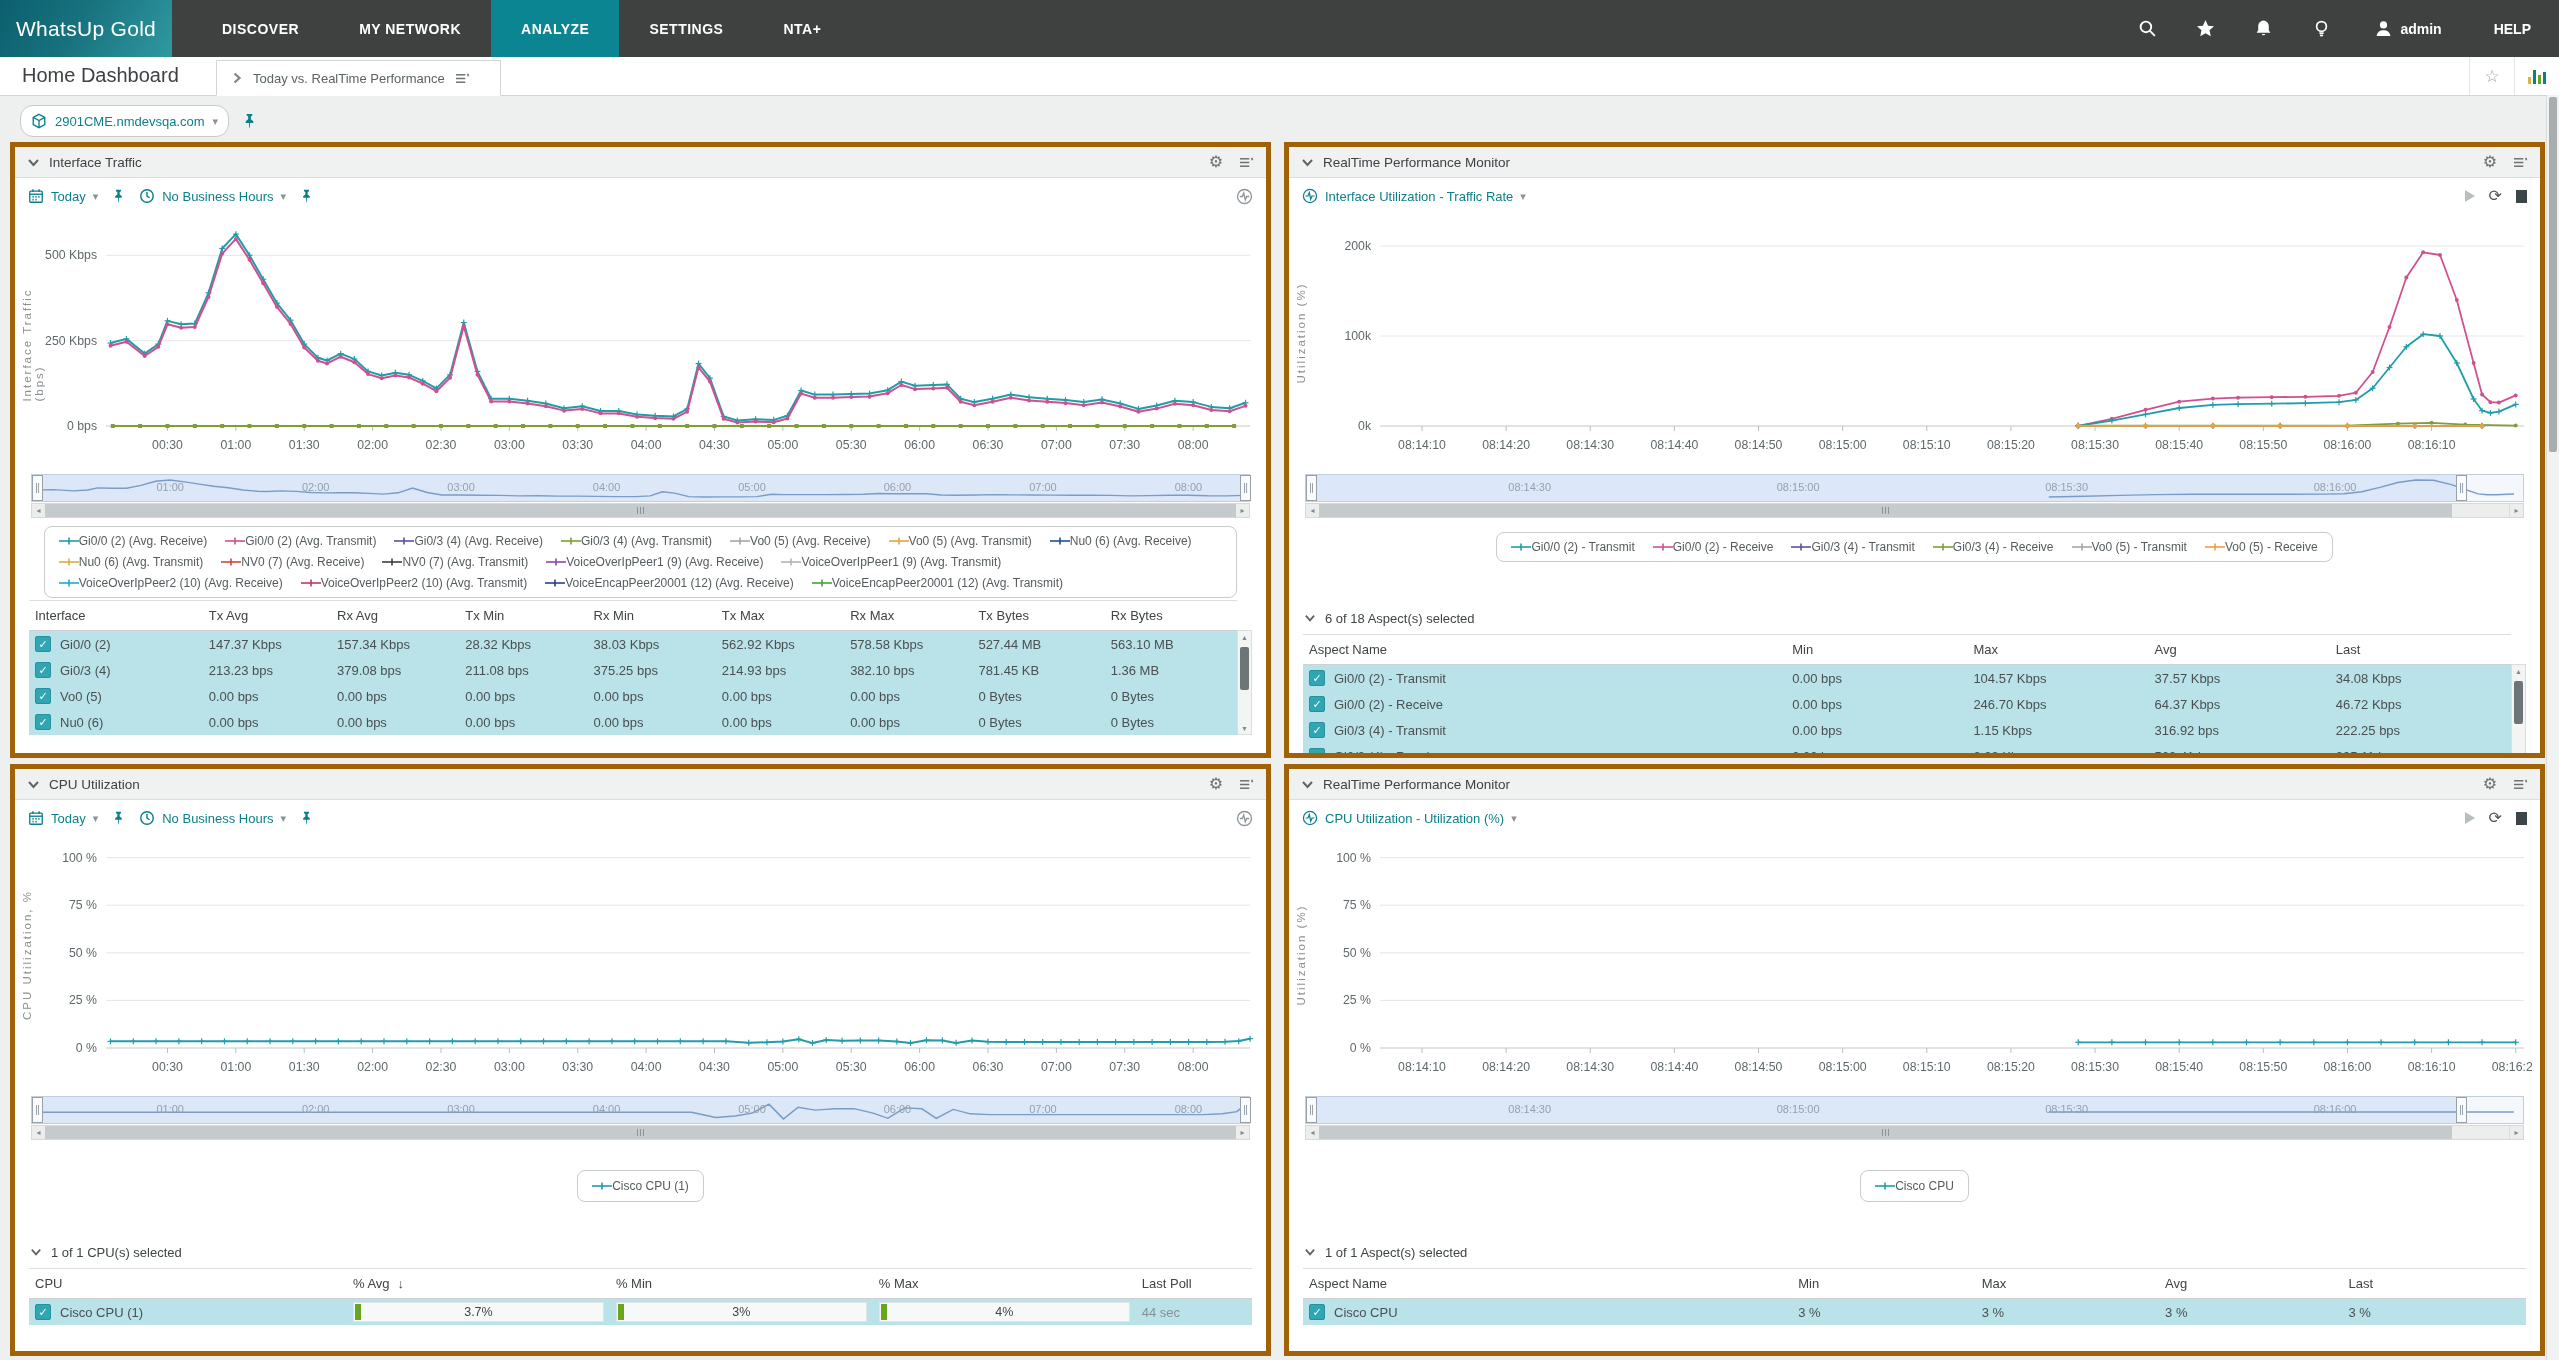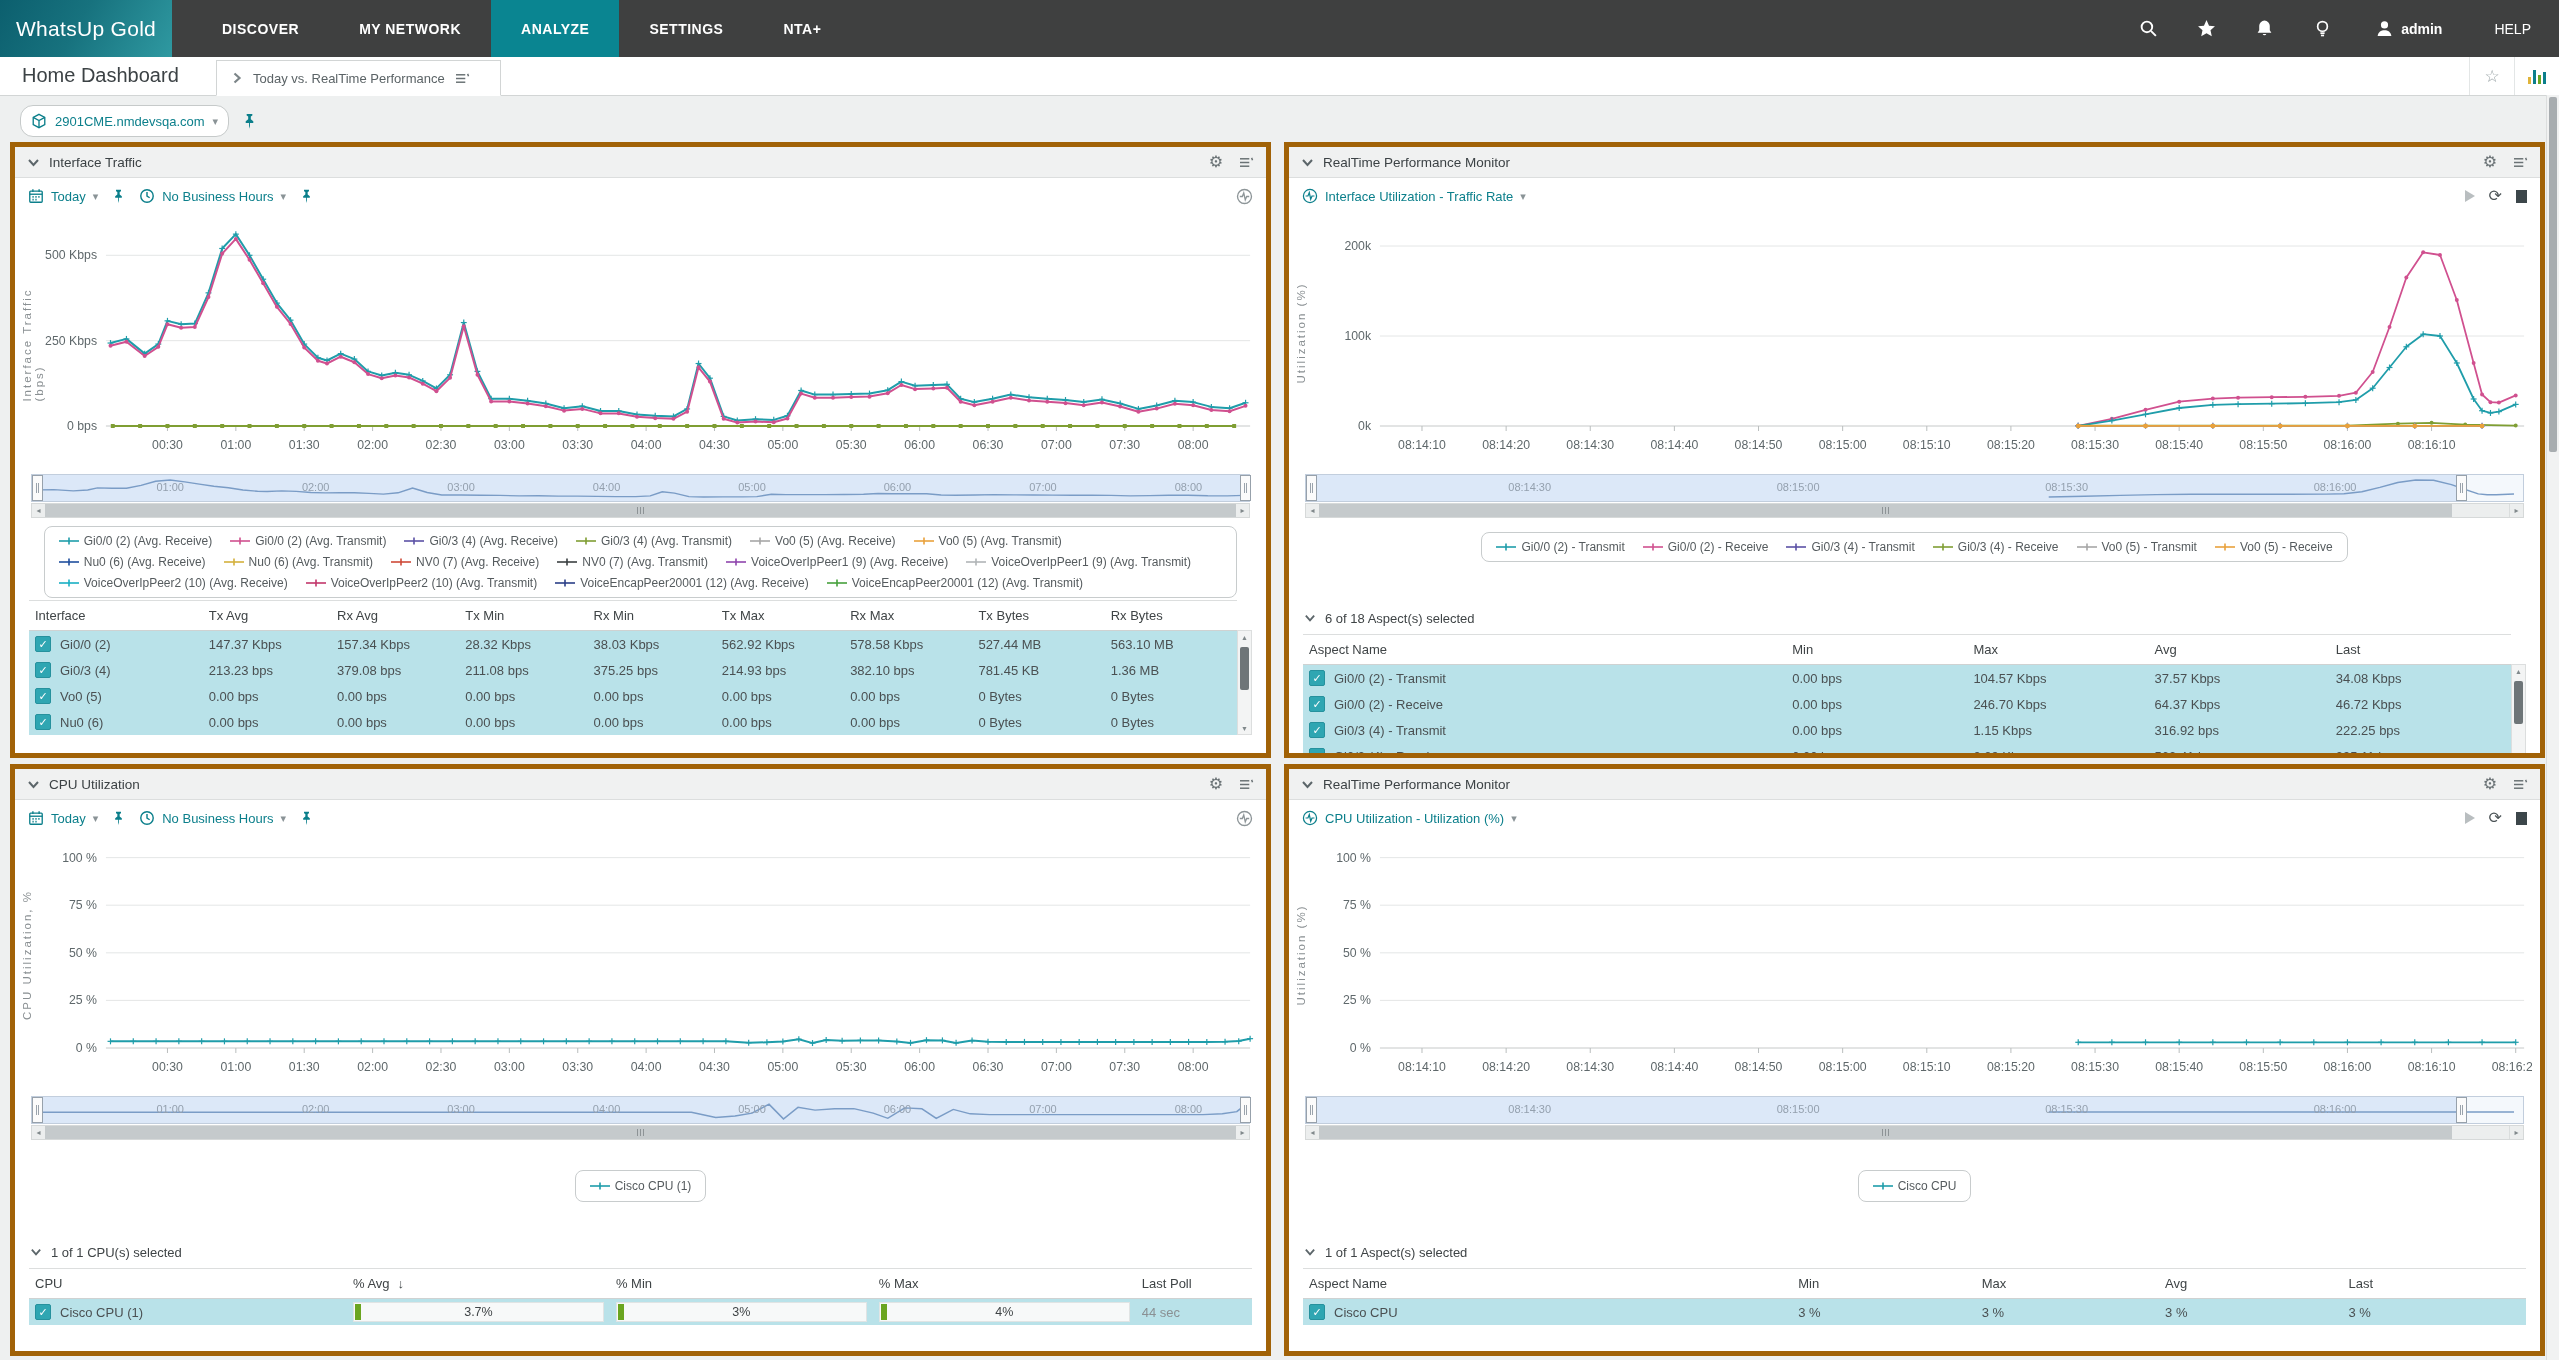--- a/index.html
+++ b/index.html
@@ -9,21 +9,21 @@
   .topnav{height:57px;background:#3f4040;display:flex;align-items:stretch;}
   .logo{width:172px;background:linear-gradient(120deg,#0c5f6e 0%,#17727e 45%,#2f99a1 100%);color:#fff;font-size:21px;display:flex;align-items:center;justify-content:center;letter-spacing:.3px;}
   .nav-items{display:flex;align-items:stretch;margin-left:20px;}
   .nav-item{padding:0 30px;display:flex;align-items:center;color:#fff;font-size:14px;font-weight:bold;letter-spacing:.5px;cursor:pointer;}
   .nav-item.active{background:#0a8591;}
   .nav-spacer{flex:1;}
   .nav-icon{width:58px;color:#fff;display:flex;align-items:center;justify-content:center;cursor:pointer;}
   .nav-icon .ic{width:19px;height:19px;}
   .nav-user{display:flex;align-items:center;gap:7px;color:#fff;font-size:14px;font-weight:bold;padding:0 24px;cursor:pointer;}
   .nav-user .ic{width:19px;height:19px;}
-  .nav-help{display:flex;align-items:center;color:#fff;font-size:14px;font-weight:normal;padding:0 28px;cursor:pointer;}
+  .nav-help{display:flex;align-items:center;color:#fff;font-size:14px;font-weight:bold;padding:0 28px;cursor:pointer;}
 
   
   .tabbar{position:relative;height:38px;background:#fff;border-bottom:1px solid #d2d5d5;padding-left:32px;}
   .page-title{position:absolute;left:22px;top:7px;font-size:20px;color:#3c4245;}
   .tab{position:absolute;left:216px;top:3px;height:34px;min-width:255px;background:#fff;border:1px solid #d2d5d5;border-bottom:1px solid #fff;display:flex;align-items:center;gap:10px;padding:0 14px;cursor:pointer;}
   .tab .chev-r{width:12px;height:12px;color:#7c8588;}
   .tab-label{font-size:13px;color:#5b6366;}
   .tab .menu-ic{width:15px;height:13px;color:#6a7275;}
   .tab-actions{position:absolute;right:0;top:0;height:100%;display:flex;align-items:center;}
   .tab-btn{width:44px;height:100%;display:flex;align-items:center;justify-content:center;cursor:pointer;border-left:1px solid #e3e6e6;}
@@ -76,21 +76,21 @@
   .hs-arrow.left{left:0;border-right:1px solid #dadddd;}
   .hs-arrow.right{right:0;border-left:1px solid #dadddd;}
   .hs-thumb{position:absolute;top:0;bottom:0;background:#c5cacc;display:flex;align-items:center;justify-content:center;gap:2px;cursor:pointer;}
   .hs-thumb i{display:block;width:1px;height:7px;background:#8d9396;}
 
   
   .legendbox{border:1px solid #c8cccd;border-radius:8px;background:#fff;display:flex;flex-wrap:wrap;align-items:center;column-gap:18px;row-gap:1px;font-size:12px;color:#555b5e;padding:4px 14px;line-height:20px;}
   .legendbox.rows3{width:93%;margin:8px auto 0;}
   .legendbox.one{width:max-content;margin:14px auto 32px;}
   .legendbox.cpu{width:max-content;margin:30px auto 26px;padding:5px 14px;}
-  .leg-item{display:inline-flex;align-items:center;gap:5px;cursor:pointer;white-space:nowrap;}
+  .leg-item{display:inline-flex;align-items:center;cursor:pointer;white-space:nowrap;}
   .leg-item svg{width:20px;height:10px;}
 
   
   .sect{display:flex;align-items:center;gap:9px;padding:0 15px;margin-top:10px;height:28px;flex:0 0 28px;font-size:13px;color:#3f4446;}
   .sect .chev{width:12px;height:12px;color:#5c666a;cursor:pointer;}
   .tablewrap{position:relative;margin:2px 14px 0 14px;}
   table.dtable{border-collapse:collapse;table-layout:fixed;font-size:13px;color:#4a5052;padding-left:27px;}
   .dtable th{text-align:left;font-weight:normal;color:#3f4446;height:29px;padding:0 6px;border-top:1px solid #dcdede;border-bottom:1px solid #cfd2d2;white-space:nowrap;}
   .dtable td{height:26px;padding:0 6px;white-space:nowrap;overflow:hidden;}
   .dtable tr.sel td{background:#b9e2e9;}

